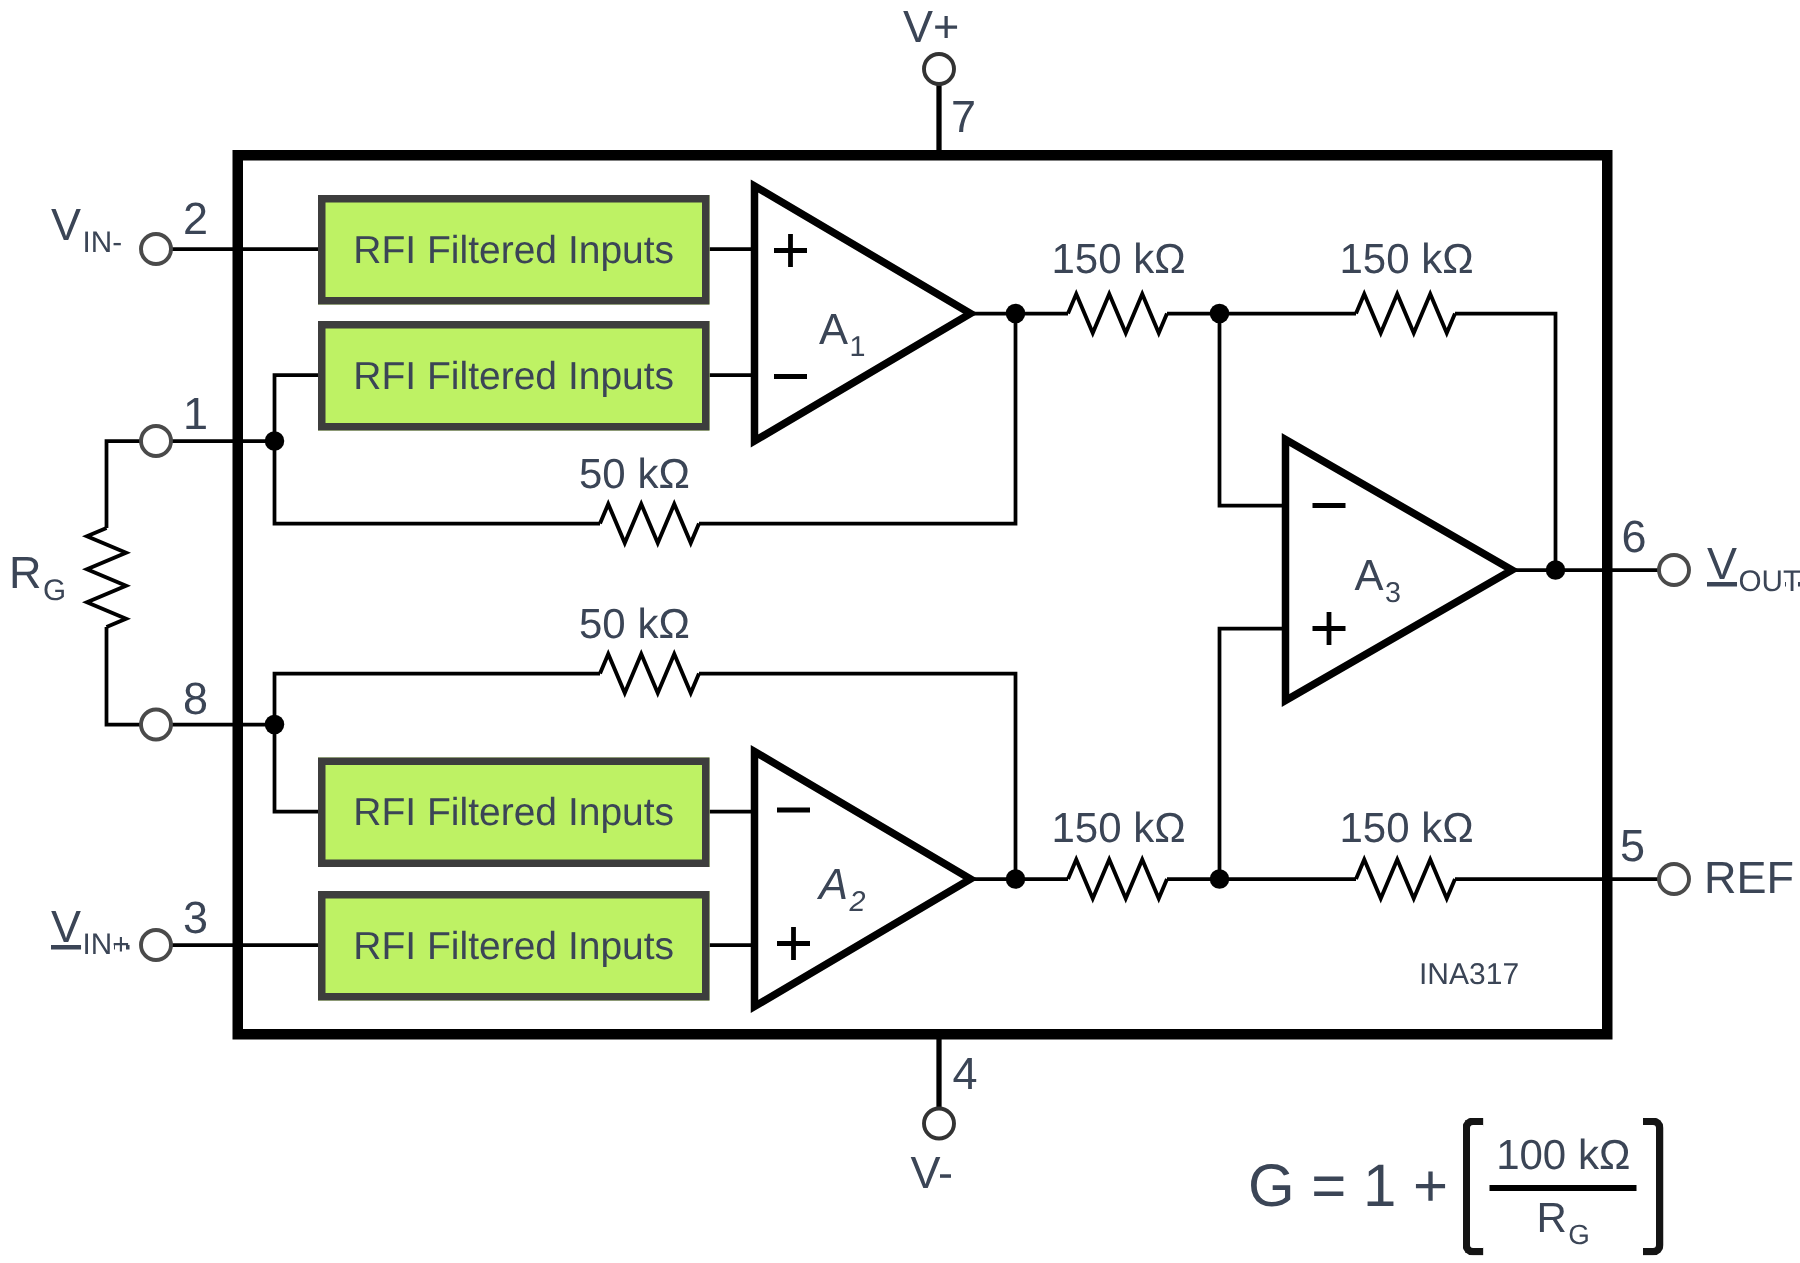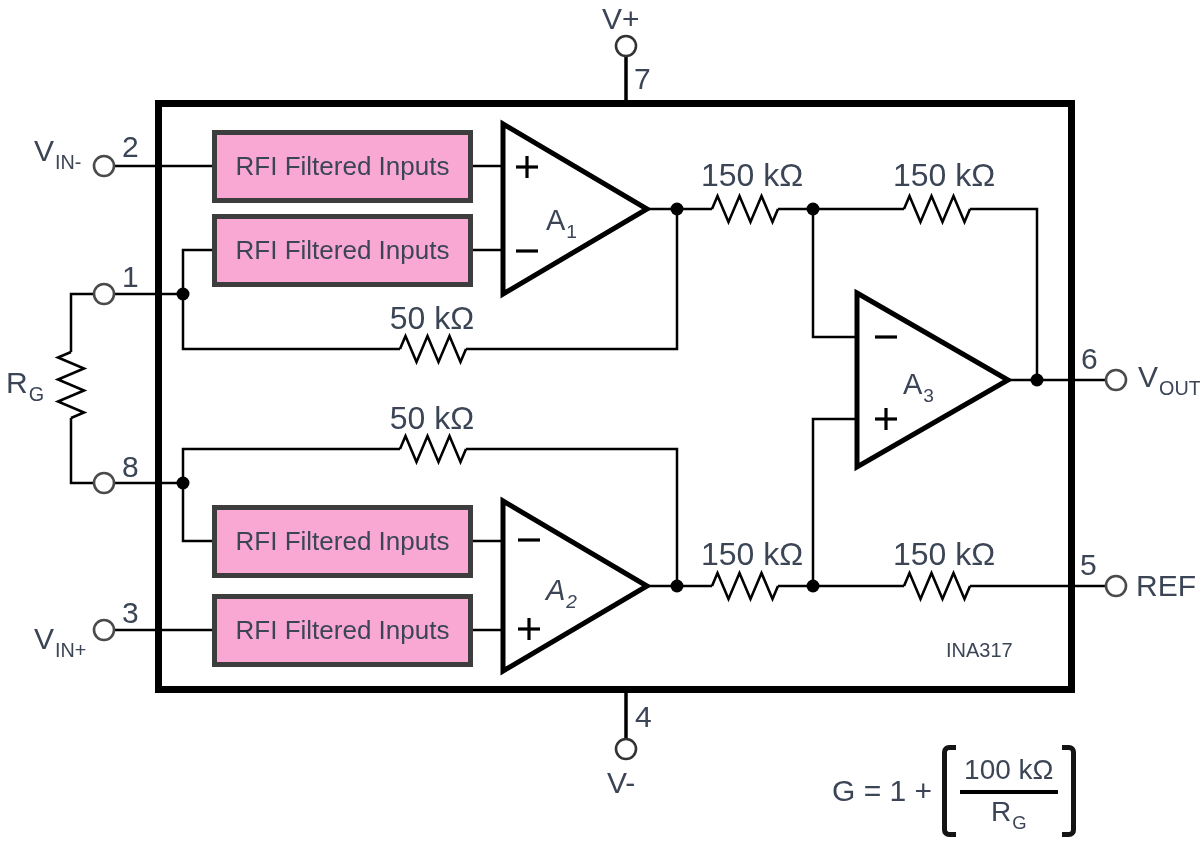--- a/index.html
+++ b/index.html
@@ -12,31 +12,31 @@
   #canvas{
     position:relative;width:1200px;height:842px;background:#ffffff;
     font-family:"Liberation Sans", sans-serif;color:var(--ink);
     overflow:hidden;
   }
   #circuit-svg{position:absolute;left:0;top:0;}
   .lbl{position:absolute;white-space:nowrap;line-height:1;color:var(--ink);}
   .f30{font-size:30px;}
   .f28{font-size:20px;}
   .sub{font-size:0.66em;position:relative;top:0.42em;margin-left:1px;}
-  .rlabel{width:92px;text-align:center;font-size:32px;}
+  .rlabel{width:92px;font-size:28px;}
   .rfi-box{
     position:absolute;left:212px;width:261px;height:73px;box-sizing:border-box;
-    background:#f9a8d4;border:5px solid var(--boxborder);
+    background:#bef264;border:5px solid var(--boxborder);
     display:flex;align-items:center;justify-content:center;
     font-size:26px;color:var(--ink);
   }
   .amp-lbl{position:absolute;font-size:29px;color:var(--ink);line-height:1;}
   
   .equation{position:absolute;left:832px;top:745px;display:flex;align-items:center;}
-  .eq-lhs{font-size:30px;color:var(--ink);margin-right:10px;line-height:1;}
+  .eq-lhs{font-size:40px;color:var(--ink);margin-right:10px;line-height:1;}
   .bracket{width:14px;height:92px;box-sizing:border-box;}
   .bracket.left{
     border-left:5px solid #141414;border-top:5px solid #141414;border-bottom:5px solid #141414;
     border-top-left-radius:7px;border-bottom-left-radius:7px;margin-right:4px;
   }
   .bracket.right{
     border-right:5px solid #141414;border-top:5px solid #141414;border-bottom:5px solid #141414;
     border-top-right-radius:7px;border-bottom-right-radius:7px;margin-left:4px;
   }
   .fraction{display:flex;flex-direction:column;align-items:center;min-width:96px;}
@@ -162,24 +162,24 @@
   <div class="lbl f30" style="left:634px;top:64px;">7</div>
   <div class="lbl f30" style="left:635px;top:702px;">4</div>
   <div class="lbl f30" style="left:607px;top:768px;">V-</div>
 
   <div class="lbl f30" style="left:34px;top:136px;"><span>V</span><span class="sub">IN-</span></div>
   <div class="lbl f30" style="left:122px;top:132px;">2</div>
   <div class="lbl f30" style="left:122px;top:262px;">1</div>
   <div class="lbl f30" style="left:6px;top:368px;"><span>R</span><span class="sub">G</span></div>
   <div class="lbl f30" style="left:122px;top:452px;">8</div>
   <div class="lbl f30" style="left:122px;top:598px;">3</div>
-  <div class="lbl f30" style="left:34px;top:624px;"><span>V</span><span class="sub">IN+</span></div>
+  <div class="lbl f30" style="left:34px;top:604px;text-decoration:underline;"><span>V</span><span class="sub">IN+</span></div>
 
   <div class="lbl f30" style="left:1081px;top:344px;">6</div>
-  <div class="lbl f30" style="left:1138px;top:362px;"><span>V</span><span class="sub">OUT</span></div>
+  <div class="lbl f30" style="left:1138px;top:362px;text-decoration:underline;"><span>V</span><span class="sub">OUT</span></div>
   <div class="lbl f30" style="left:1080px;top:550px;">5</div>
   <div class="lbl f30" style="left:1136px;top:571px;">REF</div>
 
   <div class="lbl rlabel" style="left:386px;top:302px;">50 kΩ</div>
   <div class="lbl rlabel" style="left:386px;top:402px;">50 kΩ</div>
   <div class="lbl rlabel" style="left:701px;top:159px;">150 kΩ</div>
   <div class="lbl rlabel" style="left:893px;top:159px;">150 kΩ</div>
   <div class="lbl rlabel" style="left:701px;top:538px;">150 kΩ</div>
   <div class="lbl rlabel" style="left:893px;top:538px;">150 kΩ</div>
 

